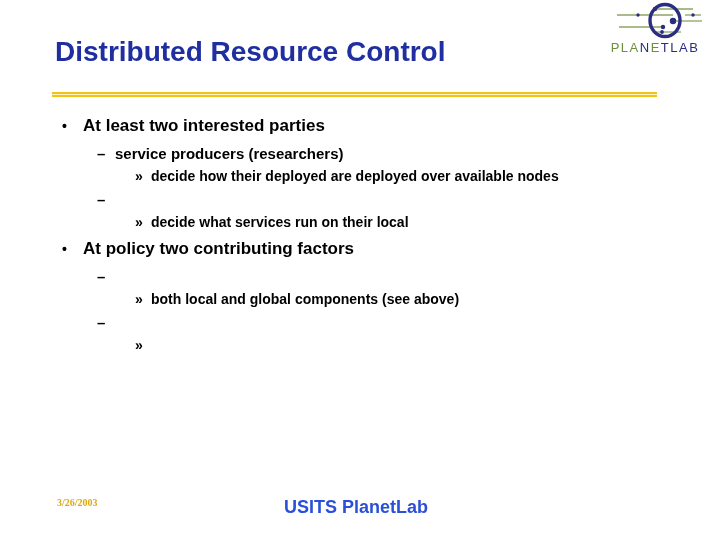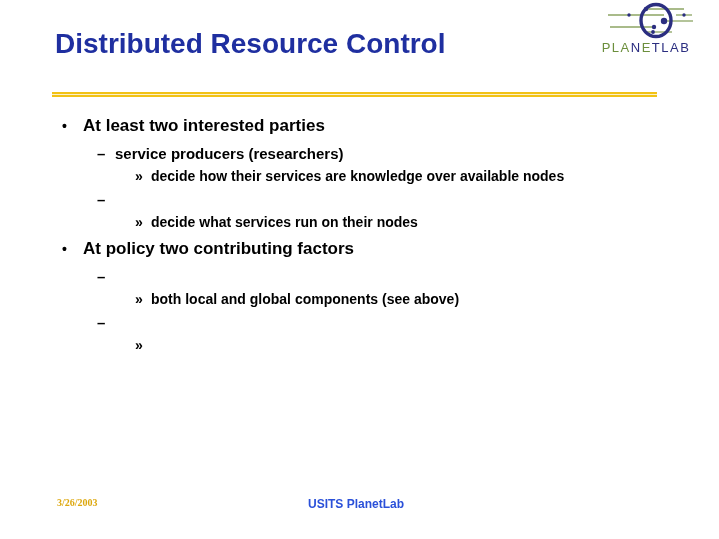--- a/index.html
+++ b/index.html
@@ -9,21 +9,21 @@
     height: 539px;
     background: #ffffff;
     font-family: "Liberation Sans", sans-serif;
     overflow: hidden;
   }
 
   
   .title {
     position: absolute;
     left: 55px;
-    top: 28px;
+    top: 36px;
     margin: 0;
     font-size: 28px;
     font-weight: bold;
     color: var(--title-blue, #1F2FA0);
     white-space: nowrap;
   }
 
   
   .divider {
     position: absolute;
@@ -73,29 +73,29 @@
     font-size: 10px;
     color: var(--date-gold, #DDA80F);
   }
   .footer-center {
     position: absolute;
     left: 0;
     top: 497px;
     width: 712px;
     text-align: center;
     font-weight: bold;
-    font-size: 12px;
+    font-size: 18px;
     color: var(--footer-blue, #2A50D9);
   }
 
   
   .logo {
     position: absolute;
     top: 2px;
-    right: 17px;
+    right: 8px;
     width: 112px;
     text-align: center;
   }
   .logo svg { display: block; margin: 0 auto; }
   .wordmark {
     margin-top: 0;
     font-size: 13px;
     letter-spacing: 1.5px;
     white-space: nowrap;
   }
@@ -138,28 +138,28 @@
       <div class="item lvl1">
         <span class="marker">•</span>
         <span>At least two interested parties</span>
       </div>
       <div class="item lvl2">
         <span class="marker">–</span>
         <span>service producers (researchers)</span>
       </div>
       <div class="item lvl3">
         <span class="marker">»</span>
-        <span>decide how their services are knowledge over available nodes</span>
+        <span>decide how their deployed are deployed over available nodes</span>
       </div>
       <div class="item lvl2">
         <span class="marker">–</span>
       </div>
       <div class="item lvl3">
         <span class="marker">»</span>
-        <span>decide what services run on their nodes</span>
+        <span>decide what services run on their local</span>
       </div>
       <div class="item lvl1">
         <span class="marker">•</span>
         <span>At policy two contributing factors</span>
       </div>
       <div class="item lvl2">
         <span class="marker">–</span>
       </div>
       <div class="item lvl3">
         <span class="marker">»</span>

